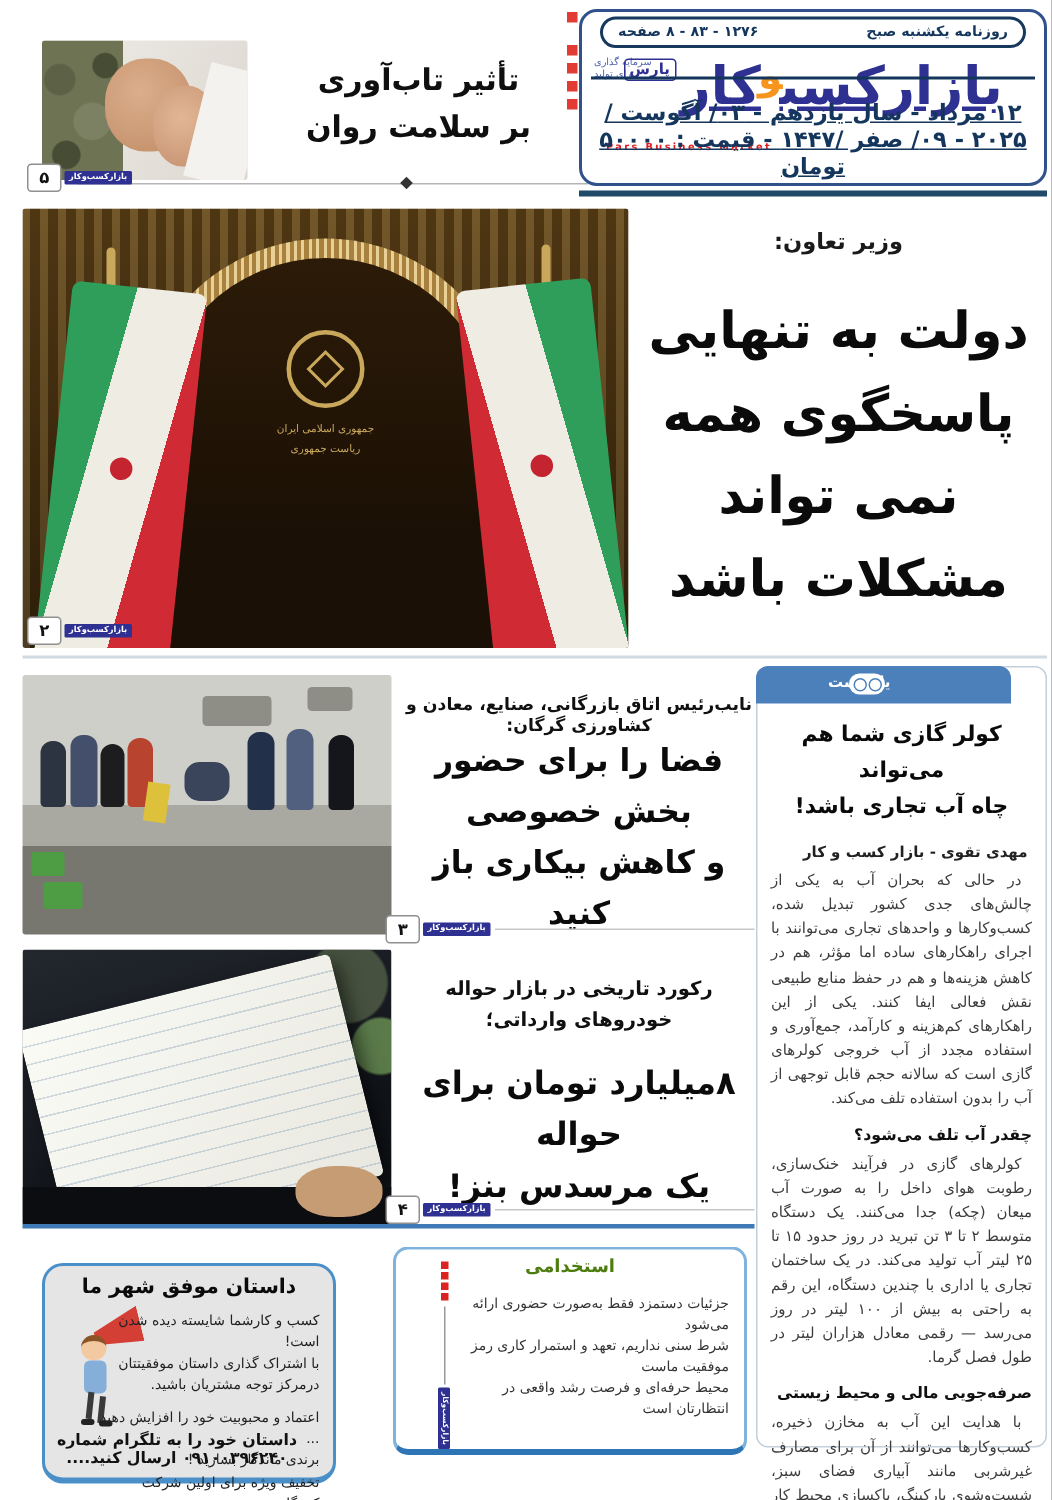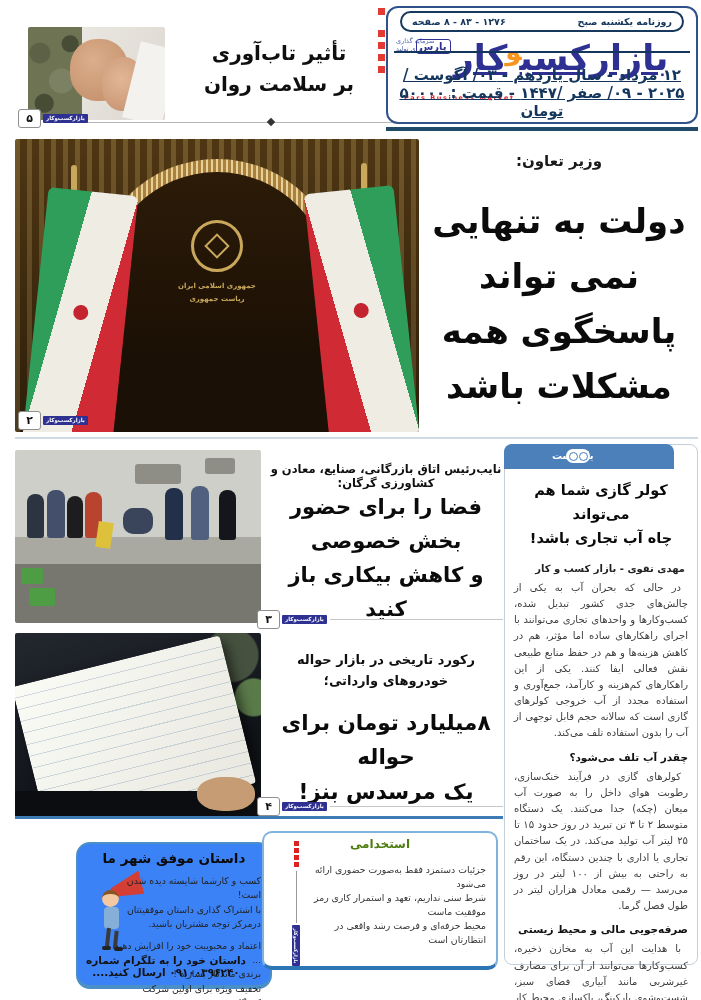--- a/index.html
+++ b/index.html
@@ -57,21 +57,21 @@
   .mast-underline{left:386px;top:127px;width:312px;height:4px;background:#1f4a68;}
 
   
   .main-photo{left:15px;top:139px;width:404px;height:293px;border-radius:2px;overflow:hidden;background:
     repeating-linear-gradient(90deg,rgba(205,168,92,.30) 0 5px,rgba(86,58,20,.38) 5px 12px),
     linear-gradient(180deg,#4a3413,#2a1c08 60%,#150d04);}
   .arch{position:absolute;left:50%;transform:translateX(-50%);top:20px;width:252px;height:274px;
     border-radius:130px 130px 0 0;background:repeating-linear-gradient(90deg,#e8d096 0 2px,#a8813f 2px 5px);
     padding:13px 13px 0;box-sizing:border-box;}
   .arch-in{width:100%;height:100%;border-radius:118px 118px 0 0;
-    background:linear-gradient(180deg,#2c1b08,#1b1005 70%);position:relative;font-weight:bold;}
+    background:linear-gradient(180deg,#2c1b08,#1b1005 70%);position:relative;}
   .emblem{position:absolute;left:50%;transform:translateX(-50%);top:48px;width:46px;height:46px;
     border:3px solid #c9a85c;border-radius:50%;}
   .emblem i{position:absolute;left:50%;top:50%;width:14px;height:14px;border:2px solid #c9a85c;
     transform:translate(-50%,-50%) rotate(45deg);display:block;}
   .emblem-txt{position:absolute;left:0;right:0;text-align:center;color:#c9a85c;font-size:7px;
     letter-spacing:1px;line-height:1.8;}
   .flag{position:absolute;width:90px;height:258px;border-radius:6px;}
   .flag.l{left:20px;top:52px;transform:rotate(6deg);
     background:linear-gradient(100deg,#2f9e5b 0 32%,#efece4 32% 67%,#d02b35 67%);}
   .flag.r{right:12px;top:50px;transform:rotate(-6deg);
@@ -123,21 +123,21 @@
   .book-icon{position:absolute;left:62px;top:5px;width:24px;height:14px;background:#fff;border-radius:7px;
     display:flex;align-items:center;justify-content:center;gap:1px;}
   .book-icon i{width:7px;height:7px;border:1.6px solid #4c80ba;border-radius:50%;display:block;}
   .note-title{margin:34px 6px 0;text-align:center;font-size:14.5px;font-weight:bold;color:#0a0a0a;line-height:1.65;}
   .note-byline{margin:12px 12px 0;text-align:right;font-size:10px;font-weight:bold;color:#222;}
   .note p{margin:6px 9px;font-size:10px;line-height:1.62;text-align:justify;color:#3d3d3d;text-indent:7px;}
   .note h4{margin:9px 9px 0;font-size:10.5px;font-weight:bold;color:#111;text-align:right;}
 
   
   .succ{left:28px;top:842px;width:196px;height:147px;border:2.5px solid #4a8fc7;border-bottom-width:4px;
-    border-radius:14px;background:#3b82f6;box-sizing:border-box;margin-left:48px;}
+    border-radius:14px;background:#e5e5e5;box-sizing:border-box;}
   .succ-title{margin-top:6px;text-align:center;font-size:13.5px;font-weight:bold;color:#0a0a0a;}
   .succ-lines{position:absolute;right:9px;top:30px;width:150px;text-align:right;font-size:9.3px;
     line-height:1.55;color:#222;}
   .succ-lines .gap{margin-top:7px;}
   .succ-cta{position:absolute;bottom:7px;left:6px;right:22px;text-align:center;font-size:10.5px;
     font-weight:bold;color:#111;}
   .mascot{position:absolute;left:8px;top:28px;width:58px;height:86px;}
   .m-mega{position:absolute;left:24px;top:2px;width:32px;height:24px;background:#d43f35;
     clip-path:polygon(0 45%,100% 0,100% 100%,10% 82%);transform:rotate(-14deg);}
   .m-head{position:absolute;left:16px;top:18px;width:17px;height:17px;background:#f3c9a1;
@@ -224,22 +224,22 @@
       </div>
   </div>
   <div class="abs badge" style="left:18px;top:411px;">
     <span class="num">۲</span>
     <span class="minilogo">بازارکسب‌وکار</span>
   </div>
   <div class="abs main-text">
     <div class="main-kicker">وزیر تعاون:</div>
     <div class="main-h">
       <div>دولت به تنهایی</div>
+      <div>پاسخگوی همه</div>
       <div>نمی تواند</div>
-      <div>پاسخگوی همه</div>
       <div>مشکلات باشد</div>
     </div>
   </div>
   <div class="abs sec-divider"></div>
 
   <div class="abs pA">
     <div class="graf" style="left:120px;top:14px;width:46px;height:20px;"></div>
     <div class="graf" style="left:190px;top:8px;width:30px;height:16px;"></div>
     <div class="person" style="left:12px;top:44px;width:17px;height:44px;background:#2c3442;"></div>
     <div class="person" style="left:32px;top:40px;width:18px;height:48px;background:#44506b;"></div>

